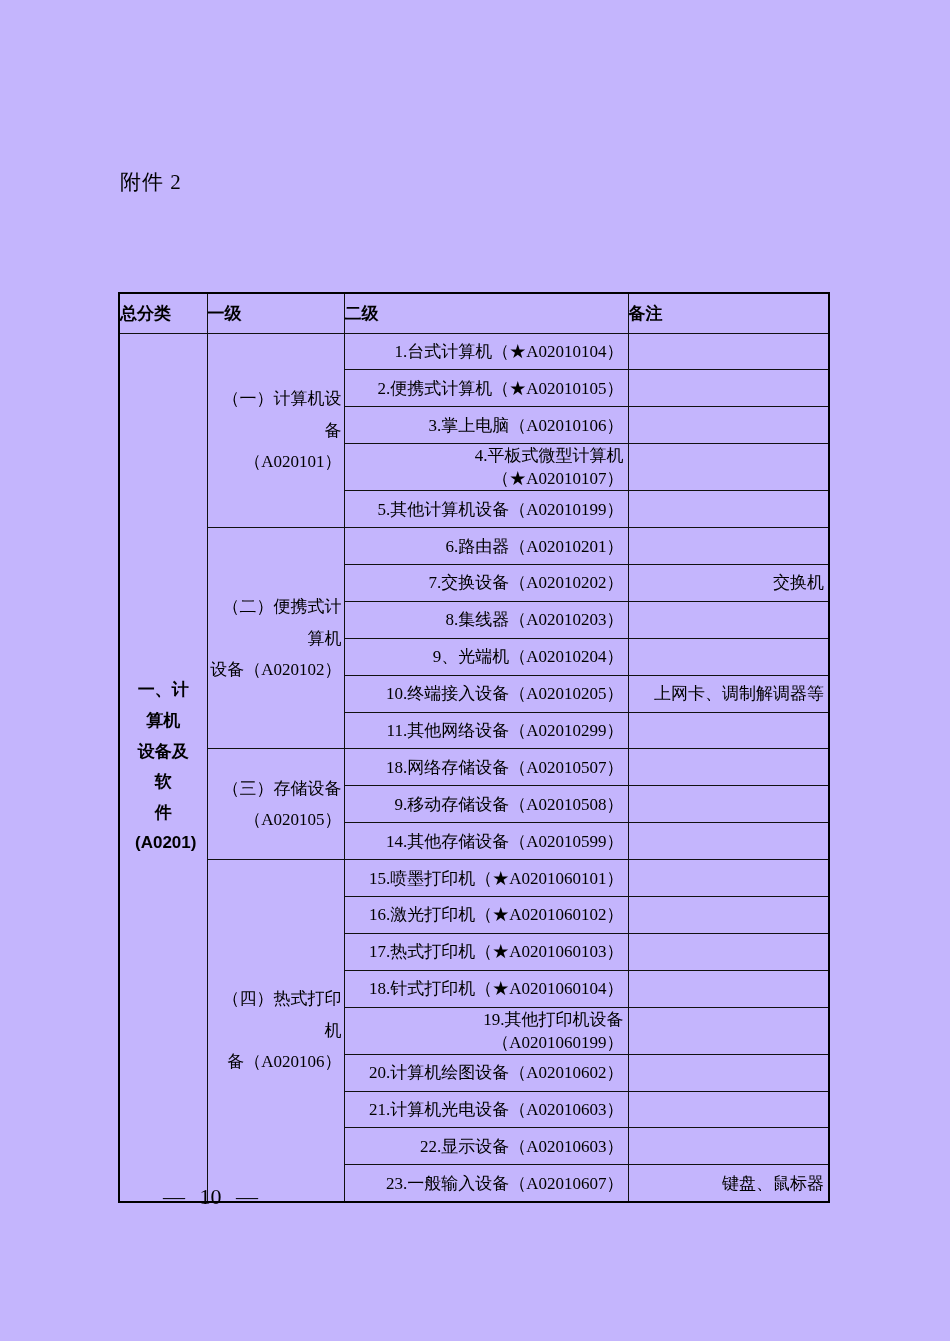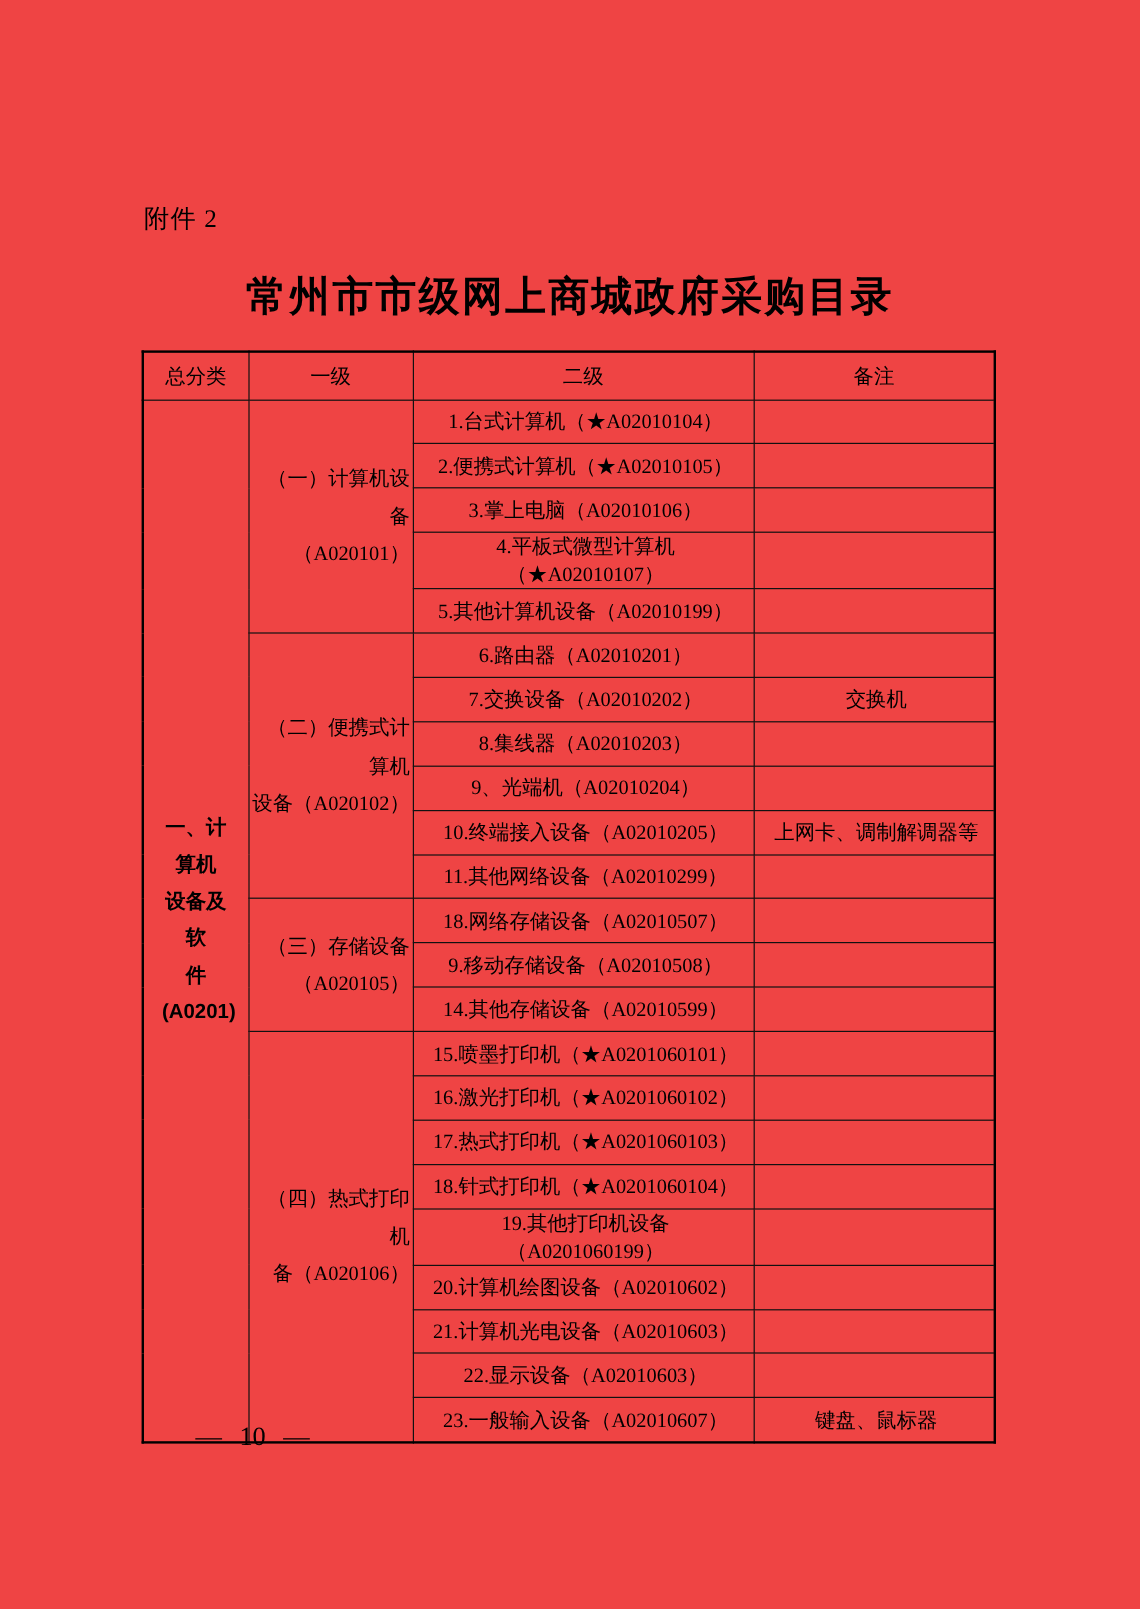--- a/index.html
+++ b/index.html
@@ -2,21 +2,21 @@
 <html><head>
 <meta charset="utf-8">
 <style>
   * { margin: 0; padding: 0; box-sizing: border-box; }
   html, body { background: #e8e8e8; }
   body { font-family: "Liberation Serif", "DejaVu Serif", serif; color: #000; }
   .page {
     position: relative;
     width: 950px;
     height: 1341px;
-    background: #ef4444;
+    background: #c4b5fd;
     margin: 0 auto;
     overflow: hidden;
   }
   .attachment-label {
     position: absolute;
     left: 120px;
     top: 168px;
     font-size: 21px;
     letter-spacing: 1px;
   }
@@ -44,60 +44,59 @@
   }
   table.catalog th, table.catalog td {
     border: 1.5px solid #111;
     font-size: 17px;
     vertical-align: middle;
     overflow: hidden;
   }
   table.catalog th {
     height: 40px;
     font-family: "Liberation Sans", "DejaVu Sans", sans-serif;
-    font-weight: 400;
-    text-align: center;
+    font-weight: 700;
+    text-align: left;
   }
   table.catalog td { height: 36.9px; }
   td.top-cell {
     font-family: "Liberation Sans", "DejaVu Sans", sans-serif;
     font-weight: 700;
     text-align: center;
     white-space: pre-line;
     line-height: 1.8;
     font-size: 17px;
     padding: 0 15px;
   }
   td.l1-cell {
     text-align: right;
     white-space: pre-line;
     line-height: 1.85;
     padding: 0 2px;
   }
   td.l2-cell, td.rk-cell {
-    text-align: center;
+    text-align: right;
     padding: 0 4px 0 8px;
   }
   .page-number {
     position: absolute;
     left: 131px;
     top: 1184px;
     font-size: 22px;
     word-spacing: 9px;
     margin-left: 32px;
   }
 </style>
 </head>
 <body>
 
 <div class="page">
 
   <div class="attachment-label">附件 2</div>
 
-  <div class="doc-title">常州市市级网上商城政府采购目录</div>
 
   <div class="catalog-wrap">
     <table class="catalog">
       <colgroup>
         <col style="width:88px">
         <col style="width:137px">
         <col style="width:284px">
         <col style="width:201px">
       </colgroup>
       <thead>

